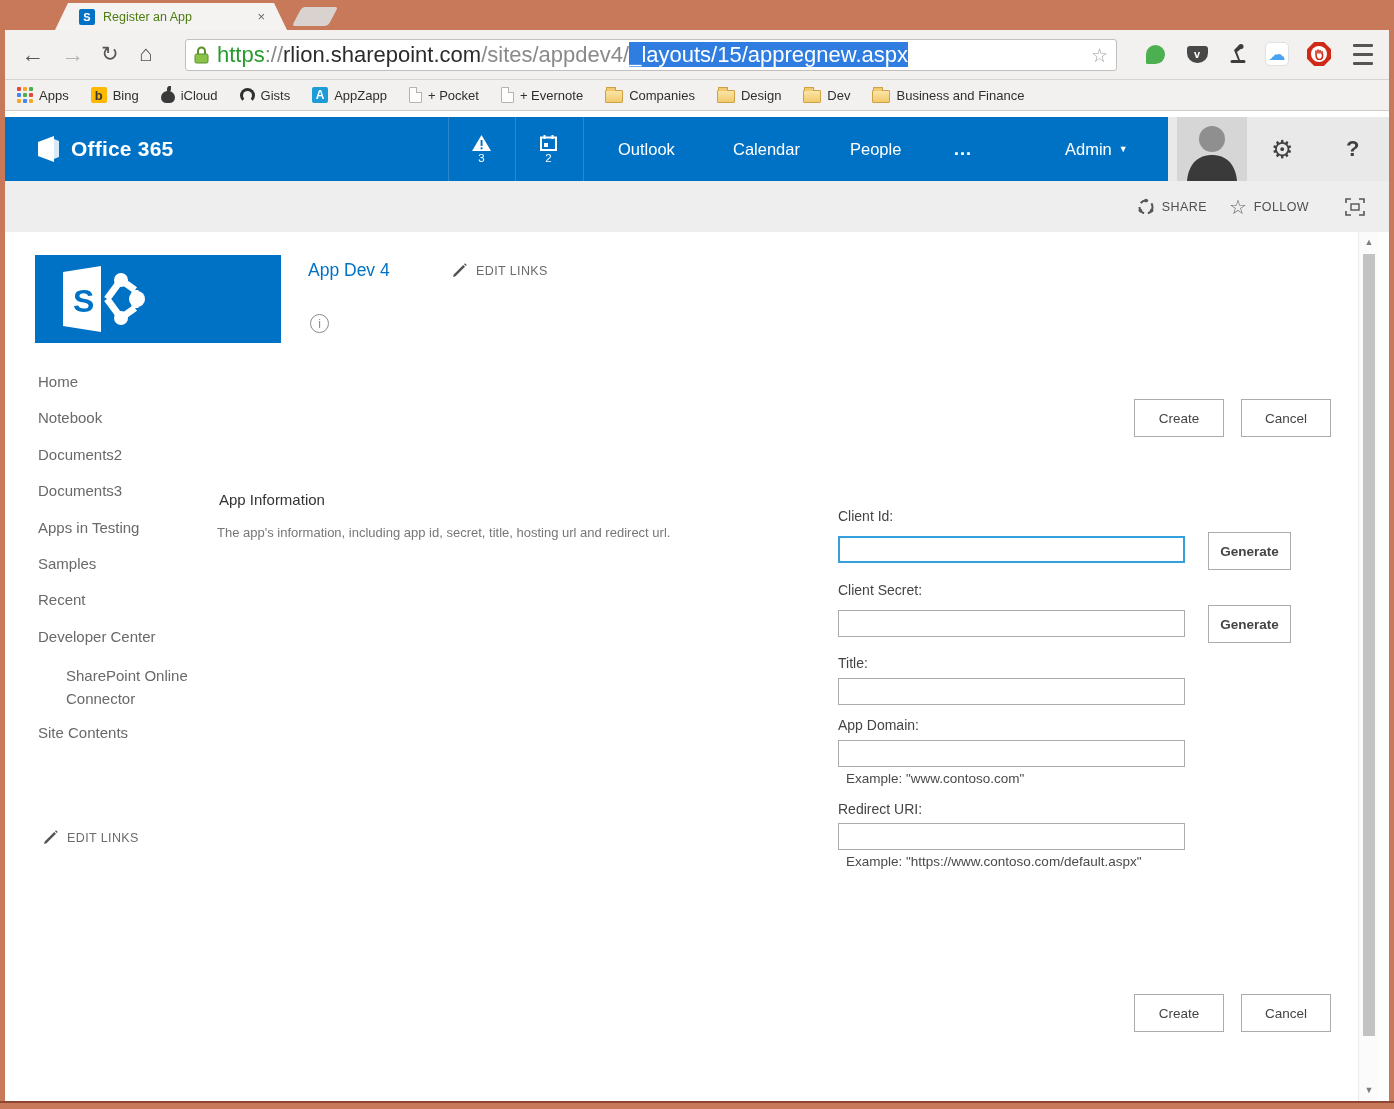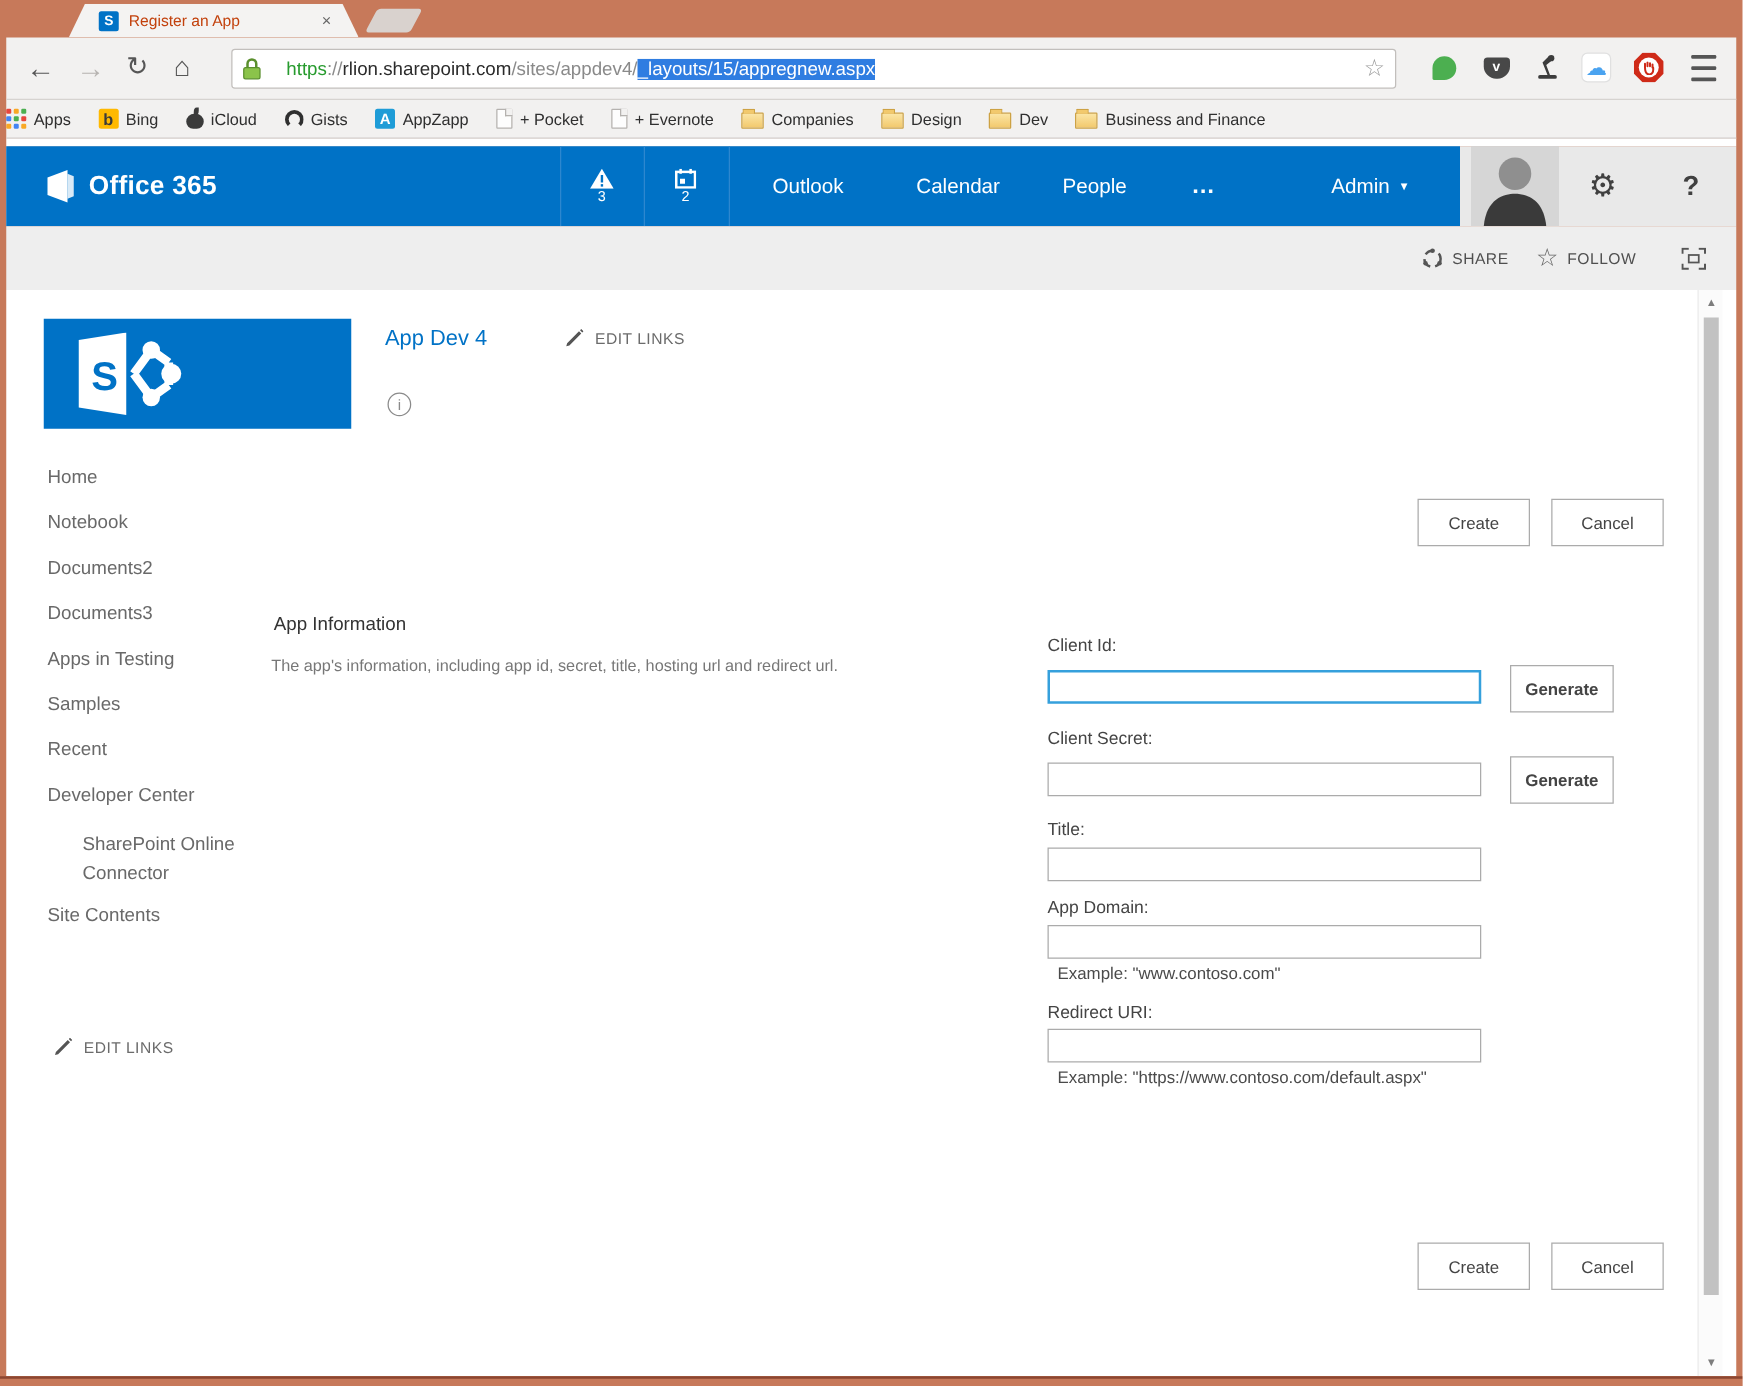--- a/index.html
+++ b/index.html
@@ -7,52 +7,52 @@
   body { position:relative; background:#c7795a; }
   .abs { position:absolute; }
 
   
   .tabstrip { left:0; top:0; width:1394px; height:30px; }
   .tab { left:55px; top:3px; width:232px; height:27px; background:#f4f3f2;
          clip-path:polygon(13px 0, calc(100% - 13px) 0, 100% 100%, 0 100%);
          display:flex; align-items:center; padding:0 22px 0 24px; }
   .favicon { width:16px; height:16px; background:#0072c6; border-radius:2px; color:#fff;
              font-size:11px; font-weight:bold; display:flex; align-items:center; justify-content:center; }
-  .tab-title { font-size:12.5px; color:#c2410c; margin-left:8px; flex:1; white-space:nowrap; overflow:hidden; }
+  .tab-title { font-size:12.5px; color:#4d7c0f; margin-left:8px; flex:1; white-space:nowrap; overflow:hidden; }
   .tab-close { color:#666; font-size:13px; margin-left:8px; }
   .newtab { left:297px; top:7px; width:36px; height:19px; background:#d9d2ce; border-radius:3px; transform:skewX(-28deg); }
 
   
   .toolbar { left:5px; top:30px; width:1384px; height:50px; background:#f2f1f0; border-bottom:1px solid #d6d3d0; }
   .navbtn { position:absolute; top:9px; font-size:23px; line-height:30px; color:#565656; }
   .navbtn.disabled { color:#b7b4b1; }
   .urlbar { position:absolute; left:180px; top:9px; width:932px; height:32px; background:#fff;
             border:1px solid #c2bfbc; border-radius:3px; display:flex; align-items:center; padding:0 8px; }
-  .url-text { font-size:15px; white-space:nowrap; margin-left:20px; flex:1; overflow:hidden; }
+  .url-text { font-size:22px; white-space:nowrap; margin-left:8px; flex:1; overflow:hidden; }
   .url-scheme { color:#279b2e; }
   .url-sep { color:#8a8a8a; }
   .url-host { color:#2b2b2b; }
   .url-path { color:#8a8a8a; }
   .url-selected { color:#fff; background:#2f7de1; }
   .padlock { width:15px; height:18px; }
   .url-star { font-size:19px; color:#9b9b9b; }
   .ext { position:absolute; top:10px; width:28px; height:28px; display:flex; align-items:center; justify-content:center; }
   .balloon { width:19px; height:19px; background:#4caf50; border-radius:50% 50% 50% 6%; }
   .pocketi { width:21px; height:17px; background:#484848; border-radius:3px 3px 10px 10px; color:#fff;
              display:flex; align-items:center; justify-content:center; font-size:11px; font-weight:bold; line-height:10px; }
   .cloudtile { width:24px; height:24px; background:#fff; border-radius:5px; border:1px solid #e0e0e0;
                display:flex; align-items:center; justify-content:center; }
   .cloudglyph { color:#4aa3f0; font-size:17px; }
   .stopsign { width:24px; height:24px; background:#cf2a18; clip-path:polygon(30% 0,70% 0,100% 30%,100% 70%,70% 100%,30% 100%,0 70%,0 30%); display:flex; align-items:center; justify-content:center; }
   .stopinner { width:16px; height:16px; background:#fff; border-radius:50%; display:flex; align-items:center; justify-content:center; }
   .menuicon div { width:20px; height:3px; background:#555; margin:3px 0; border-radius:1px; }
 
   
   .bookmarks { left:5px; top:80px; width:1384px; height:31px; background:#f2f1f0; border-bottom:1px solid #cfccc9;
-               display:flex; align-items:center; }
+               display:flex; align-items:center; padding-left:12px; }
   .bm { display:flex; align-items:center; margin-right:22px; white-space:nowrap; }
   .bm-label { font-size:13px; color:#2f2f2f; margin-left:6px; }
   .gridicon { width:16px; height:16px; display:grid; grid-template-columns:repeat(3,1fr); gap:1.5px; }
   .gridicon i { background:#e8453c; border-radius:1px; }
   .gridicon i:nth-child(2){background:#f9a825;} .gridicon i:nth-child(3){background:#4caf50;}
   .gridicon i:nth-child(4){background:#4285f4;} .gridicon i:nth-child(5){background:#4caf50;}
   .gridicon i:nth-child(6){background:#e8453c;} .gridicon i:nth-child(7){background:#f9a825;}
   .gridicon i:nth-child(8){background:#4285f4;} .gridicon i:nth-child(9){background:#f9a825;}
   .bingicon { width:16px; height:16px; background:#ffb900; color:#3a3a3a; font-weight:bold; font-size:13px;
               display:flex; align-items:center; justify-content:center; border-radius:2px; }

